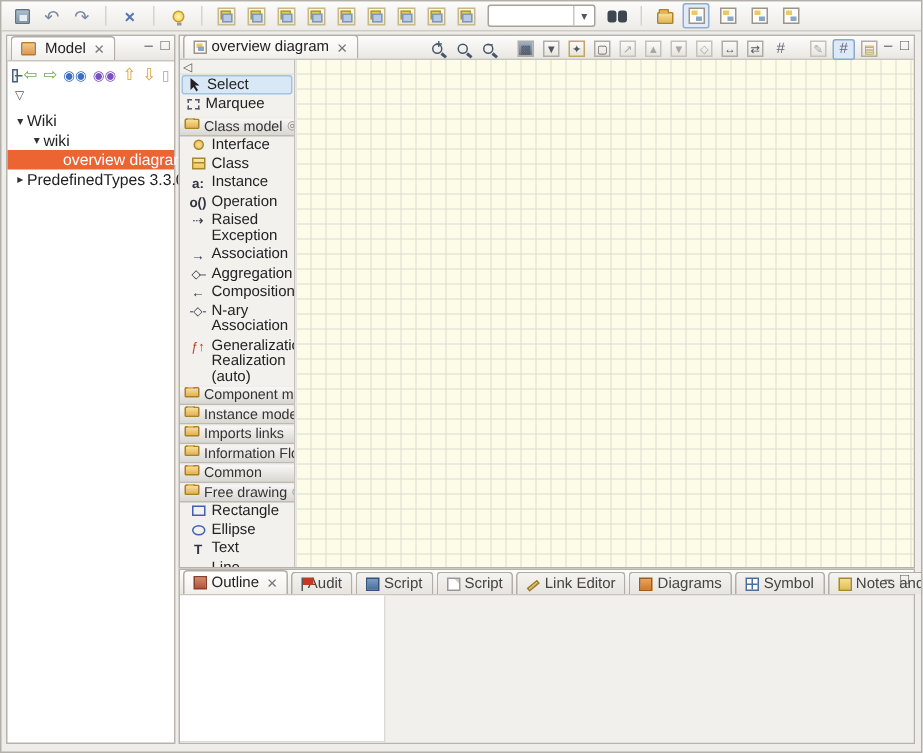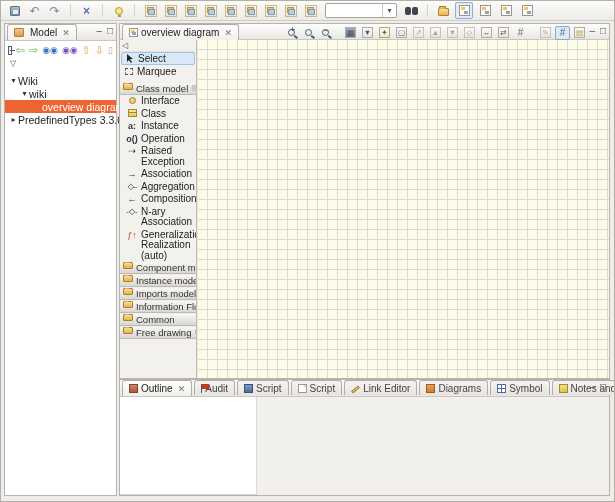--- a/index.html
+++ b/index.html
@@ -27,21 +27,21 @@
   .folder-ic{width:11px;height:8px;background:linear-gradient(#f8e09e,#e7b54c);border:1px solid #ae8327;border-radius:1px;position:relative;margin-top:2px;}
   .folder-ic::before{content:"";position:absolute;left:0;top:-3px;width:5px;height:2px;background:#e7b54c;border:1px solid #ae8327;border-bottom:none;border-radius:1px 1px 0 0;}
   .persp{width:18px;height:17px;display:flex;align-items:center;justify-content:center;border-radius:2px;}
   .persp.pressed{background:#e2ebf6;border:1px solid #8fadd2;}
   .mini-diagram{width:11px;height:11px;border:1px solid #9a948c;background:#fdfcf8;position:relative;}
   .mini-diagram::before{content:"";position:absolute;left:1px;top:1px;width:4px;height:3px;background:#f0c95e;}
   .mini-diagram::after{content:"";position:absolute;right:1px;bottom:1px;width:4px;height:3px;background:#8aa6cd;}
 
   
   .view{position:absolute;background:#fff;border:1px solid #b7b3ac;}
-  .tabrow{position:relative;height:17px;background:linear-gradient(#fdfdfc,#e9e7e2);border-bottom:1px solid #c9c6c0;display:flex;align-items:flex-start;}
+  .tabrow{position:relative;height:17px;background:linear-gradient(#fdfdfc,#e9e7e2);border-bottom:1px solid #c9c6c0;display:flex;align-items:flex-end;}
   .tab{display:flex;align-items:center;gap:3px;height:16px;padding:0 6px;font-size:10px;background:linear-gradient(#ffffff,#f1efeb);border:1px solid #b2aea7;border-bottom:none;border-radius:3px 3px 0 0;margin-left:2px;white-space:nowrap;}
   .tab.inactive{background:linear-gradient(#f5f3f0,#e8e5e0);color:#444;height:15px;}
   .closex{font-size:9px;color:#777;margin-left:2px;}
   .minmax{position:absolute;right:3px;top:2px;display:flex;gap:5px;font-size:10px;color:#555;}
   .minmax span{cursor:default;line-height:10px;}
 
   
   .model-view{left:3px;top:22px;width:113px;height:473px;}
   .model-toolbar{height:18px;display:flex;align-items:center;gap:4px;padding:0 3px;}
   .mico{font-size:11px;line-height:1;}
@@ -370,34 +370,52 @@
         <div class="pal-header">
           <span class="pfolder"></span>
           <span>Component mo...</span>
         </div>
         <div class="pal-header">
           <span class="pfolder"></span>
           <span>Instance model</span>
         </div>
         <div class="pal-header">
           <span class="pfolder"></span>
-          <span>Imports model</span>
+          <span>Imports links</span>
         </div>
         <div class="pal-header">
           <span class="pfolder"></span>
           <span>Information Flo...</span>
         </div>
         <div class="pal-header">
           <span class="pfolder"></span>
           <span>Common</span>
         </div>
         <div class="pal-header">
           <span class="pfolder"></span>
           <span>Free drawing</span>
           <span class="pin">◎</span>
+        </div>
+        <div class="pal-items">
+          <div class="pal-item">
+            <span class="ico"><span class="rect-ic"></span></span>
+            <span class="lbl">Rectangle</span>
+          </div>
+          <div class="pal-item">
+            <span class="ico"><span class="ell-ic"></span></span>
+            <span class="lbl">Ellipse</span>
+          </div>
+          <div class="pal-item">
+            <span class="ico blue-t" style="font-weight:bold">T</span>
+            <span class="lbl">Text</span>
+          </div>
+          <div class="pal-item">
+            <span class="ico blue-t">→</span>
+            <span class="lbl">Line</span>
+          </div>
         </div>
       </div>
 
       <div class="canvas"></div>
     </div>
   </div>
 
   <div class="view bottom-view">
     <div class="tabrow">
       <div class="tab">

